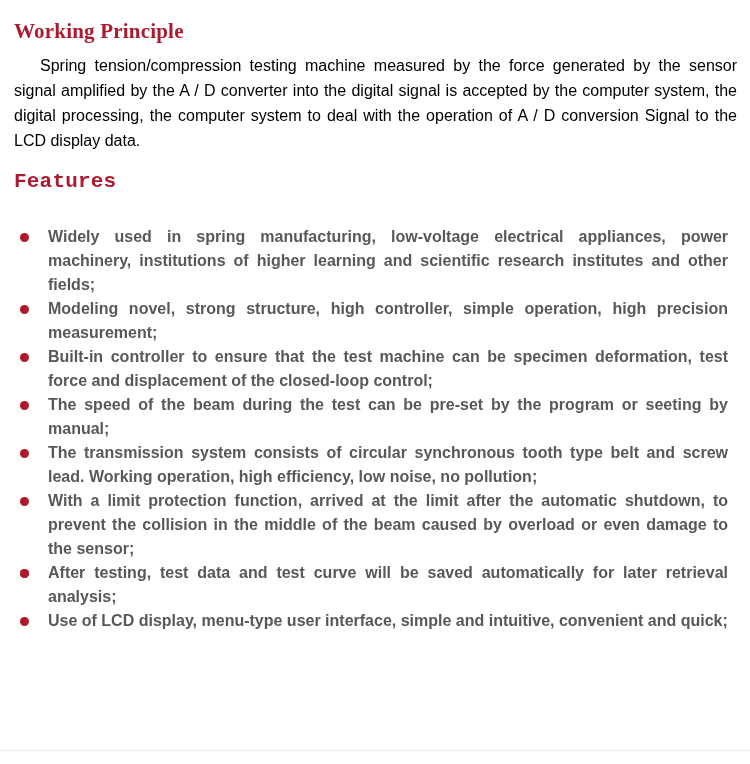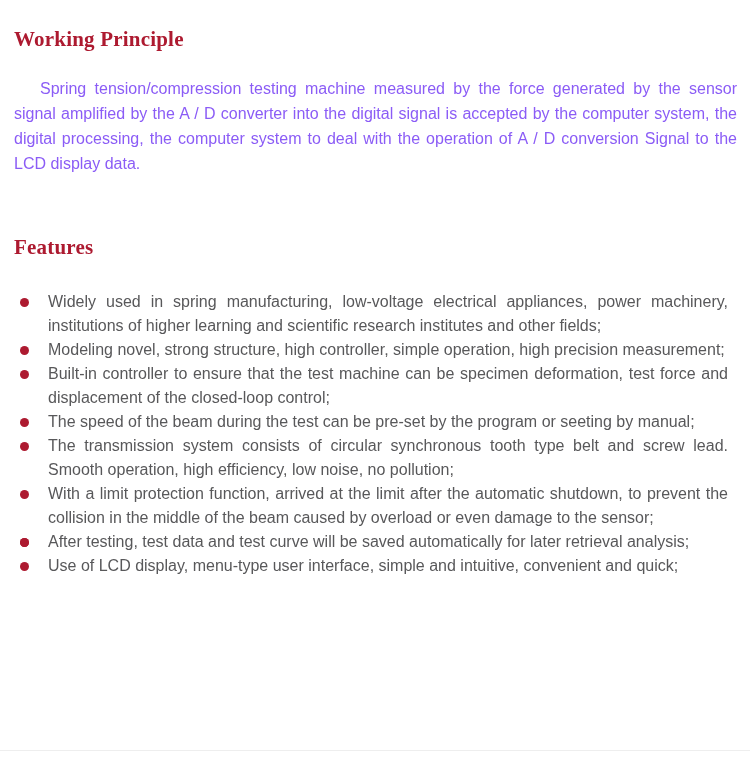--- a/index.html
+++ b/index.html
@@ -6,54 +6,56 @@
   html, body { margin: 0; padding: 0; }
   body {
     width: 750px;
     height: 764px;
     background: #ffffff;
     font-family: "Liberation Sans", sans-serif;
     position: relative;
     overflow: hidden;
   }
   .page {
-    padding: 26px 13px 0 14px;
+    padding: 18px 13px 0 14px;
   }
   .section-heading {
     font-family: "Liberation Serif", serif;
     font-weight: 700;
     font-size: 21px;
     line-height: 26px;
     letter-spacing: 0.2px;
     color: #ad1a30;
     margin: 0;
   }
   .wp-paragraph {
-    margin: 24px 0 0 0;
-    color: #8b5cf6;
+    margin: 9px 0 0 0;
+    color: #000000;
     font-size: 16px;
     line-height: 25px;
     text-align: justify;
     text-indent: 26px;
   }
   .features-heading {
-    margin-top: 58px;
+    margin-top: 16px;
+    font-family: Liberation Mono, monospace;
   }
   .features-list {
     list-style: none;
     margin: 30px 9px 0 0;
     padding: 0;
   }
   .feature-item {
     position: relative;
     padding-left: 34px;
     color: #58585a;
     font-size: 16px;
     line-height: 24px;
     text-align: justify;
+    font-weight: bold;
   }
   .bullet-icon {
     position: absolute;
     left: 6px;
     top: 8px;
     width: 9px;
     height: 9px;
     border-radius: 50%;
     background: #ad1a30;
   }
@@ -89,21 +91,21 @@
     <li class="feature-item">
       <span class="bullet-icon"></span>
       <span>Built-in controller to ensure that the test machine can be specimen deformation, test force and displacement of the closed-loop control;</span>
     </li>
     <li class="feature-item">
       <span class="bullet-icon"></span>
       <span>The speed of the beam during the test can be pre-set by the program or seeting by manual;</span>
     </li>
     <li class="feature-item">
       <span class="bullet-icon"></span>
-      <span>The transmission system consists of circular synchronous tooth type belt and screw lead. Smooth operation, high efficiency, low noise, no pollution;</span>
+      <span>The transmission system consists of circular synchronous tooth type belt and screw lead. Working operation, high efficiency, low noise, no pollution;</span>
     </li>
     <li class="feature-item">
       <span class="bullet-icon"></span>
       <span>With a limit protection function, arrived at the limit after the automatic shutdown, to prevent the collision in the middle of the beam caused by overload or even damage to the sensor;</span>
     </li>
     <li class="feature-item">
       <span class="bullet-icon"></span>
     </li>
     <li class="feature-item">
       <span class="bullet-icon"></span>

